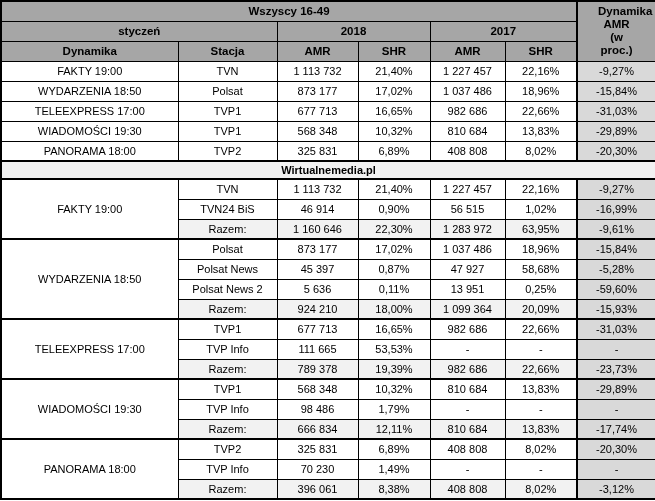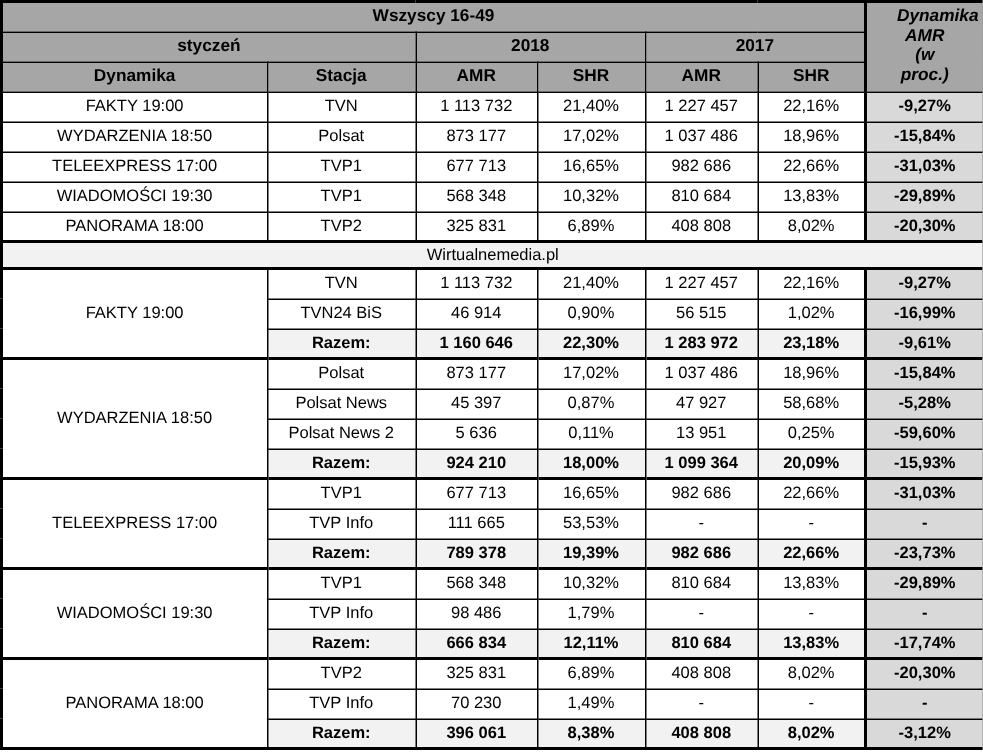--- a/index.html
+++ b/index.html
@@ -31,34 +31,33 @@
   th{
     background:var(--header-bg);
     font-weight:bold;
     font-size:11.5px;
   }
   th.dyn-head{
     white-space:normal;
     line-height:13px;
     border-left:2px solid var(--border);
     padding:0 20px;
-    font-style:italic;
   }
   td.dyn{
     background:var(--dynamics-bg);
-    font-weight:bold;
+    font-weight:normal;
     border-left:2px solid var(--border);
   }
-  tr.total td{background:var(--total-bg);font-weight:bold;margin-left:12px;}
+  tr.total td{background:var(--total-bg);font-weight:normal;margin-left:12px;}
   tr.total td.dyn{background:var(--dynamics-bg);}
   tr.group-start td{border-top:2px solid var(--border);}
   tr.source-row{height:18px;}
   tr.source-row td{
     background:var(--total-bg);
-    font-weight:normal;
+    font-weight:bold;
     border-top:2px solid var(--border);
     border-bottom:2px solid var(--border);
     margin-top:44px;
   }
 </style>
 </head>
 <body>
 
 <table>
   <colgroup>
@@ -157,21 +156,21 @@
         <td>0,90%</td>
         <td>56 515</td>
         <td>1,02%</td>
         <td class="dyn">-16,99%</td>
       </tr>
       <tr class="total">
         <td>Razem:</td>
         <td>1 160 646</td>
         <td>22,30%</td>
         <td>1 283 972</td>
-        <td>23,18%</td>
+        <td>63,95%</td>
         <td class="dyn">-9,61%</td>
       </tr>
       <tr class="group-start">
         <td rowspan="4">WYDARZENIA 18:50</td>
         <td>Polsat</td>
         <td>873 177</td>
         <td>17,02%</td>
         <td>1 037 486</td>
         <td>18,96%</td>
         <td class="dyn">-15,84%</td>

